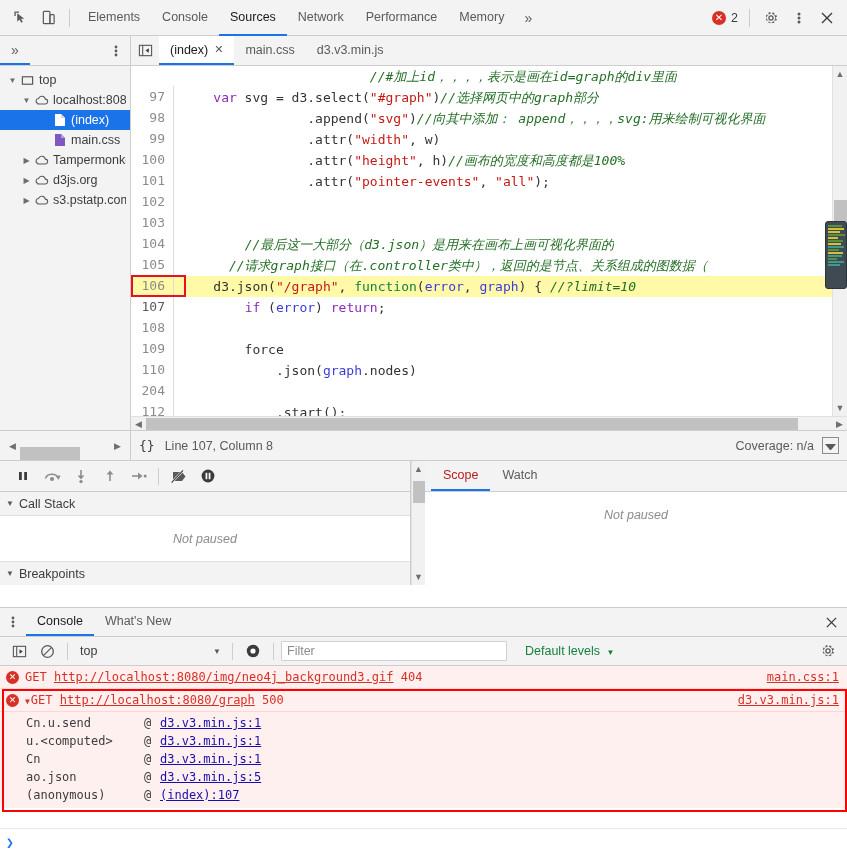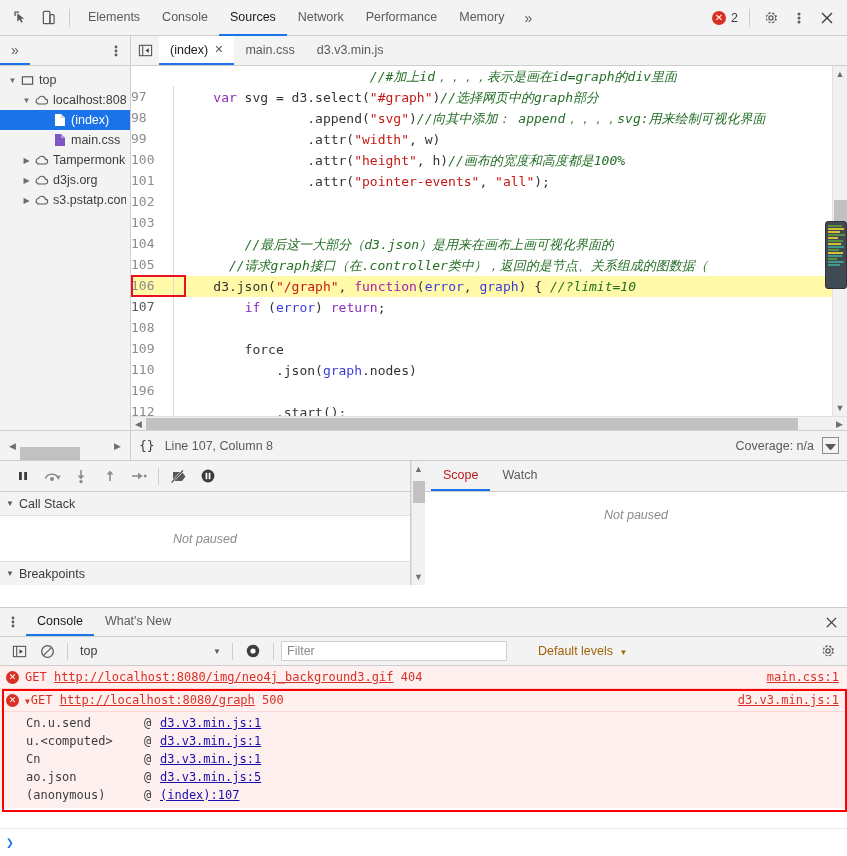--- a/index.html
+++ b/index.html
@@ -112,33 +112,33 @@
                display:flex; }
   .code {
     flex:1; position:relative;
     font-family:"DejaVu Sans Mono", monospace;
     font-size:13px; line-height:21px;
     overflow:hidden;
   }
   .cline { display:flex; height:21px; align-items:center; white-space:pre; }
   .cline.hl { background:#fff9a8; }
   .gutter {
-    width:43px; min-width:43px; text-align:left;
+    width:43px; min-width:43px; text-align:right;
     padding-right:8px; color:#8c8c8c;
     font-size:13px; font-family:"DejaVu Sans Mono", monospace;
     border-right:1px solid #dcdcdc; height:21px; line-height:21px;margin-top:40px;
   }
   .cline.hl .gutter { color:#5a5a5a; }
   .ctext { padding-left:8px; overflow:hidden; }
   .kw   { color:#8b2bb9; }
   .str  { color:#c41a16; }
   .com  { color:#236e25; font-style:italic; }
   .var  { color:#3b3bdb; }
   .pl   { color:#333; }
-  .fn   { color:#a21caf; }
+  .fn   { color:#15803d; }
 
   
   .bp-box {
     position:absolute; left:0; top:0;
     width:55px; height:22px;
     border:2px solid #e81123; pointer-events:none;
   }
 
   
   .vscroll {
@@ -257,21 +257,21 @@
              cursor:pointer; }
   .ctx-sel .cname { flex:1; padding-left:5px; }
   .ctx-sel .cv { font-size:8px; color:#5a5a5a; padding-right:4px; }
   .filter-input {
     width:226px; height:20px; background:#fff;
     border:1px solid #d0d0d0; border-radius:1px;
     font-size:12.5px; color:#3c3c3c; padding:0 5px;
     font-family:"Liberation Sans", sans-serif;
   }
   .filter-input::placeholder { color:#8c8c8c; }
-  .levels { font-size:12.5px; color:#a16207; margin-left:29px; cursor:pointer; }
+  .levels { font-size:12.5px; color:#15803d; margin-left:16px; cursor:pointer; }
   .levels .cv { font-size:8px; margin-left:3px; }
   .ct-gear { margin-left:auto; }
 
   
   .console-body { flex:1; background:#fff; overflow:hidden; position:relative;
                   font-family:"DejaVu Sans Mono", monospace; font-size:12px; }
   .msg {
     background:#fff0f0; border-bottom:1px solid #ffd6d6;
     display:flex; align-items:flex-start;
     padding:4px 8px 4px 6px; position:relative;
@@ -483,21 +483,21 @@
               <div class="cline"><div class="gutter">102</div><div class="ctext"><span class="pl">                </span><span class="pl">.attr(</span><span class="str">"pointer-events"</span><span class="pl">, </span><span class="str">"all"</span><span class="pl">);</span></div></div>
               <div class="cline"><div class="gutter">103</div><div class="ctext"></div></div>
               <div class="cline"><div class="gutter">104</div><div class="ctext"></div></div>
               <div class="cline"><div class="gutter">105</div><div class="ctext"><span class="pl">        </span><span class="com">//最后这一大部分（d3.json）是用来在画布上画可视化界面的</span></div></div>
               <div class="cline"><div class="gutter">106</div><div class="ctext"><span class="pl">      </span><span class="com">//请求graph接口（在.controller类中），返回的是节点、关系组成的图数据（</span></div></div>
               <div class="cline hl"><div class="gutter">107</div><div class="ctext"><span class="pl">    d3.json(</span><span class="str">"/graph"</span><span class="pl">, </span><span class="fn">function</span><span class="pl">(</span><span class="var">error</span><span class="pl">, </span><span class="var">graph</span><span class="pl">) { </span><span class="com">//?limit=10</span></div></div>
               <div class="bp-box" style="top: 209px;"></div>
               <div class="cline"><div class="gutter">108</div><div class="ctext"><span class="pl">        </span><span class="kw">if</span><span class="pl"> (</span><span class="var">error</span><span class="pl">) </span><span class="kw">return</span><span class="pl">;</span></div></div>
               <div class="cline"><div class="gutter">109</div><div class="ctext"></div></div>
               <div class="cline"><div class="gutter">110</div><div class="ctext"><span class="pl">        force</span></div></div>
-              <div class="cline"><div class="gutter">196</div><div class="ctext"><span class="pl">            .json(</span><span class="var">graph</span><span class="pl">.nodes)</span></div></div>
+              <div class="cline"><div class="gutter">204</div><div class="ctext"><span class="pl">            .json(</span><span class="var">graph</span><span class="pl">.nodes)</span></div></div>
               <div class="cline"><div class="gutter">112</div></div>
               <div class="cline"><div class="gutter">113</div><div class="ctext"><span class="pl">            .start();</span></div></div>
             </div>
           <div class="vscroll">
             <div class="arrow-up">▲</div>
             <div class="vthumb"></div>
             <div class="arrow-dn">▼</div>
           </div>
           <div class="minimap">
             <div class="mm-row" style="background:#5a8f3c;width:14px"></div>

